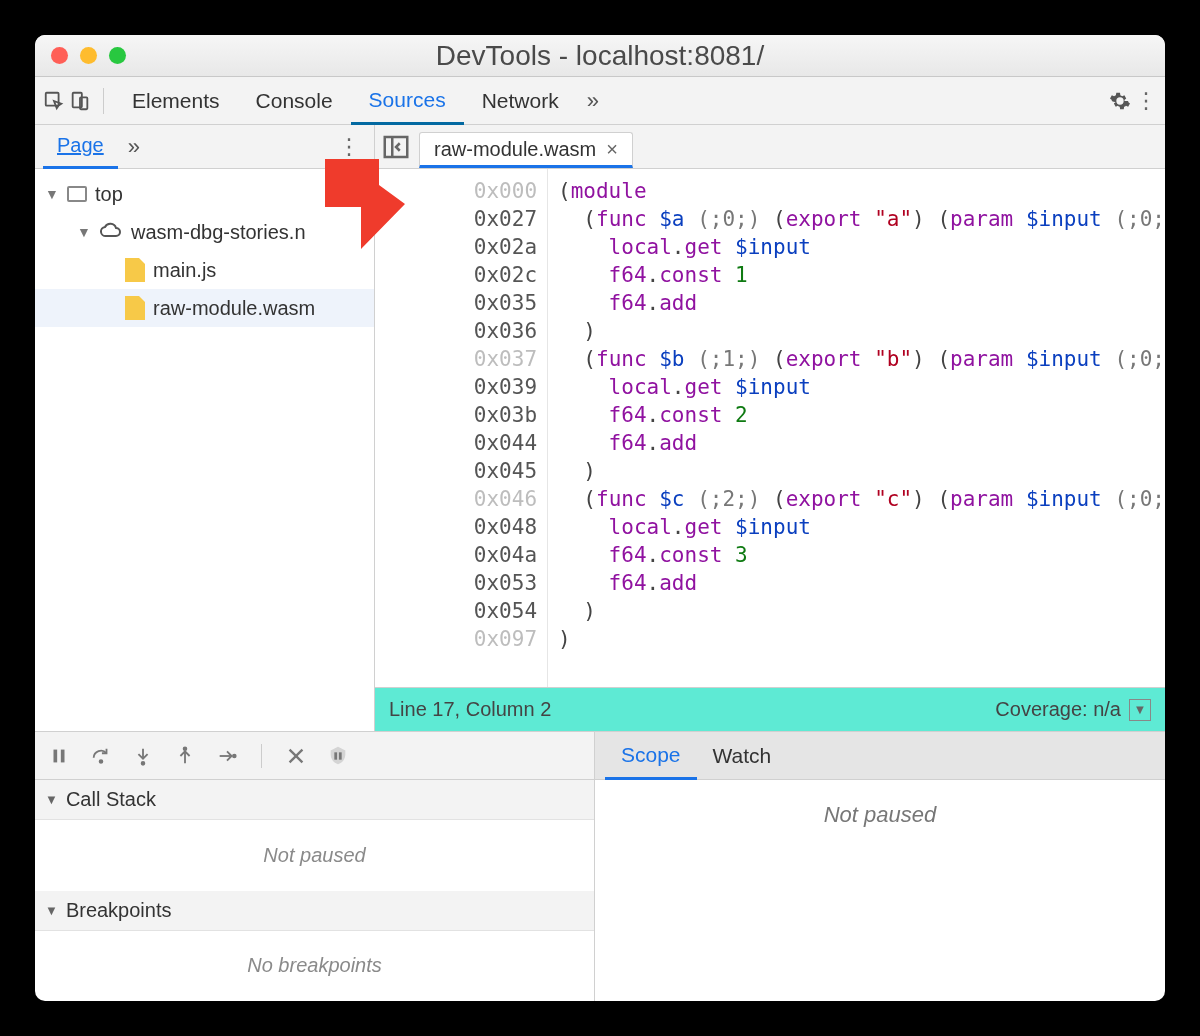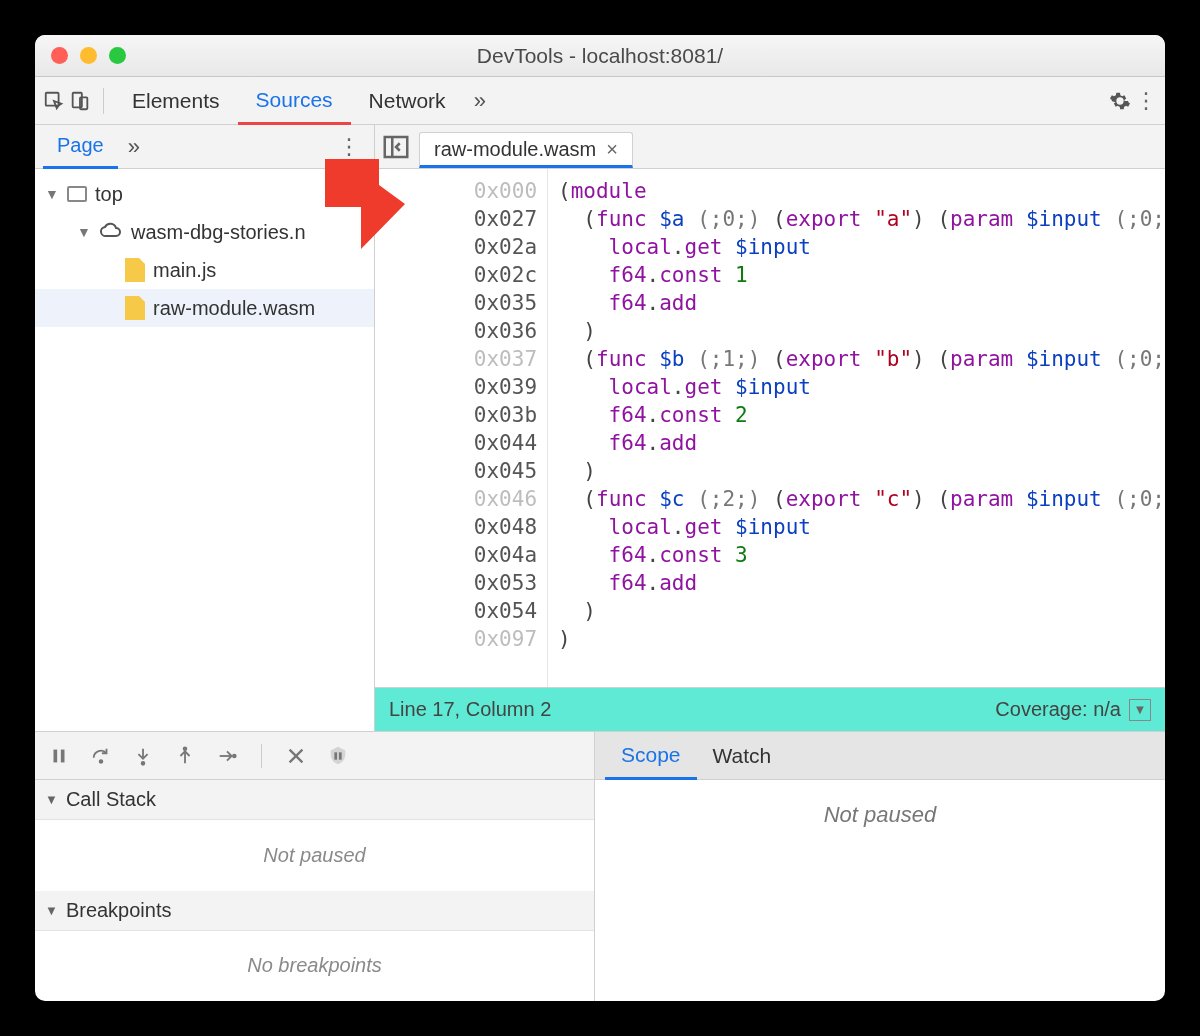--- a/index.html
+++ b/index.html
@@ -29,45 +29,45 @@
     height: 42px;
     background: linear-gradient(#f6f6f6,#e8e8e8);
     border-bottom: 1px solid #c8c8c8;
     display: flex;
     align-items: center;
     position: relative;
   }
   .traffic { display:flex; gap:12px; margin-left:16px;}
   .dot { width:17px; height:17px; border-radius:50%; }
   .dot.red{background:#ff5f57;} .dot.yellow{background:#febc2e;} .dot.green{background:#28c840;}
-  .title { position:absolute; left:0; right:0; text-align:center; color:#4a4a4a; font-size:21px;}
+  .title { position:absolute; left:0; right:0; text-align:center; color:#4a4a4a; font-size:28px;}
   
   .toolbar {
     height: 48px;
     border-bottom: 1px solid #d0d0d0;
     display:flex;
     align-items:center;
     background:#f3f3f3;
     padding: 0 6px;
   }
   .tb-sep { width:1px; height:26px; background:#ccc; margin:0 10px;}
   .tb-icon { width:26px; height:26px; display:flex; align-items:center; justify-content:center; color:#555; }
   .tb-icon svg { width:22px; height:22px; }
   .tab { padding: 0 18px; height:100%; display:flex; align-items:center; color:#333; cursor:pointer; font-size:21px;}
-  .tab.active { color:#1a73e8; border-bottom:3px solid #ef4444; margin-bottom:-1px;}
+  .tab.active { color:#1a73e8; border-bottom:3px solid #0369a1; margin-bottom:-1px;}
   .tb-spacer { flex:1; }
   .more-tabs { padding:0 10px; font-size:22px; color:#555;}
   
   .main { flex:1; display:flex; min-height:0; }
   .sidebar {
     width: 340px; border-right:1px solid #d0d0d0; display:flex; flex-direction:column;
     position: relative;
   }
   .side-tabs { height:44px; border-bottom:1px solid #d0d0d0; display:flex; align-items:center; background:#f3f3f3; padding:0 8px;}
-  .side-tab { padding:7px 14px; height:100%; display:flex; align-items:center; cursor:pointer;}
+  .side-tab { padding:7px 14px; height:100%; display:flex; align-items:center; cursor:pointer;text-decoration:underline;}
   .side-tab.active { color:#1a73e8; border-bottom:3px solid #1a73e8; margin-bottom:-1px;}
   .side-spacer{flex:1;}
   .kebab{font-size:22px; color:#666; padding:0 6px;}
   .tree { padding: 6px 0; font-size:20px; overflow:hidden;}
   .tree-row { display:flex; align-items:center; gap:8px; height:38px; padding-left:10px; white-space:nowrap; cursor:pointer;}
   .tree-row .caret{ width:14px; color:#777; font-size:14px;}
   .tree-row .indent1{ width:24px; }
   .tree-row .indent3{ width:72px; }
   .file-ico{ width:20px; height:24px; background:#aaa; clip-path: polygon(0 0, 70% 0, 100% 25%, 100% 100%, 0 100%); position:relative;}
   .file-ico.yellow{ background:#f7c948;}
@@ -136,20 +136,21 @@
         </svg>
     </div>
     <div class="tb-icon">
       <svg viewBox="0 0 24 24" fill="none" stroke="currentColor" stroke-width="2">
           <rect x="4" y="3" width="10" height="16" rx="1"></rect>
           <rect x="12" y="8" width="8" height="13" rx="1"></rect>
         </svg>
     </div>
     <div class="tb-sep"></div>
     <div class="tab">Elements</div>
+    <div class="tab">Console</div>
     <div class="tab active">Sources</div>
     <div class="tab">Network</div>
     <div class="more-tabs">»</div>
     <div class="tb-spacer"></div>
     <div class="tb-icon">
       <svg viewBox="0 0 24 24" fill="currentColor">
           <path d="M12 8a4 4 0 1 0 0 8 4 4 0 0 0 0-8zm9 4a7 7 0 0 1-.1 1.2l2 1.6-2 3.4-2.4-1a7 7 0 0 1-2 1.2l-.4 2.6h-4l-.4-2.6a7 7 0 0 1-2-1.2l-2.4 1-2-3.4 2-1.6A7 7 0 0 1 3 12a7 7 0 0 1 .1-1.2l-2-1.6 2-3.4 2.4 1a7 7 0 0 1 2-1.2L8 3h4l.4 2.6a7 7 0 0 1 2 1.2l2.4-1 2 3.4-2 1.6c.1.4.2.8.2 1.2z"></path>
         </svg>
     </div>
     <div class="tb-icon kebab">⋮</div>

